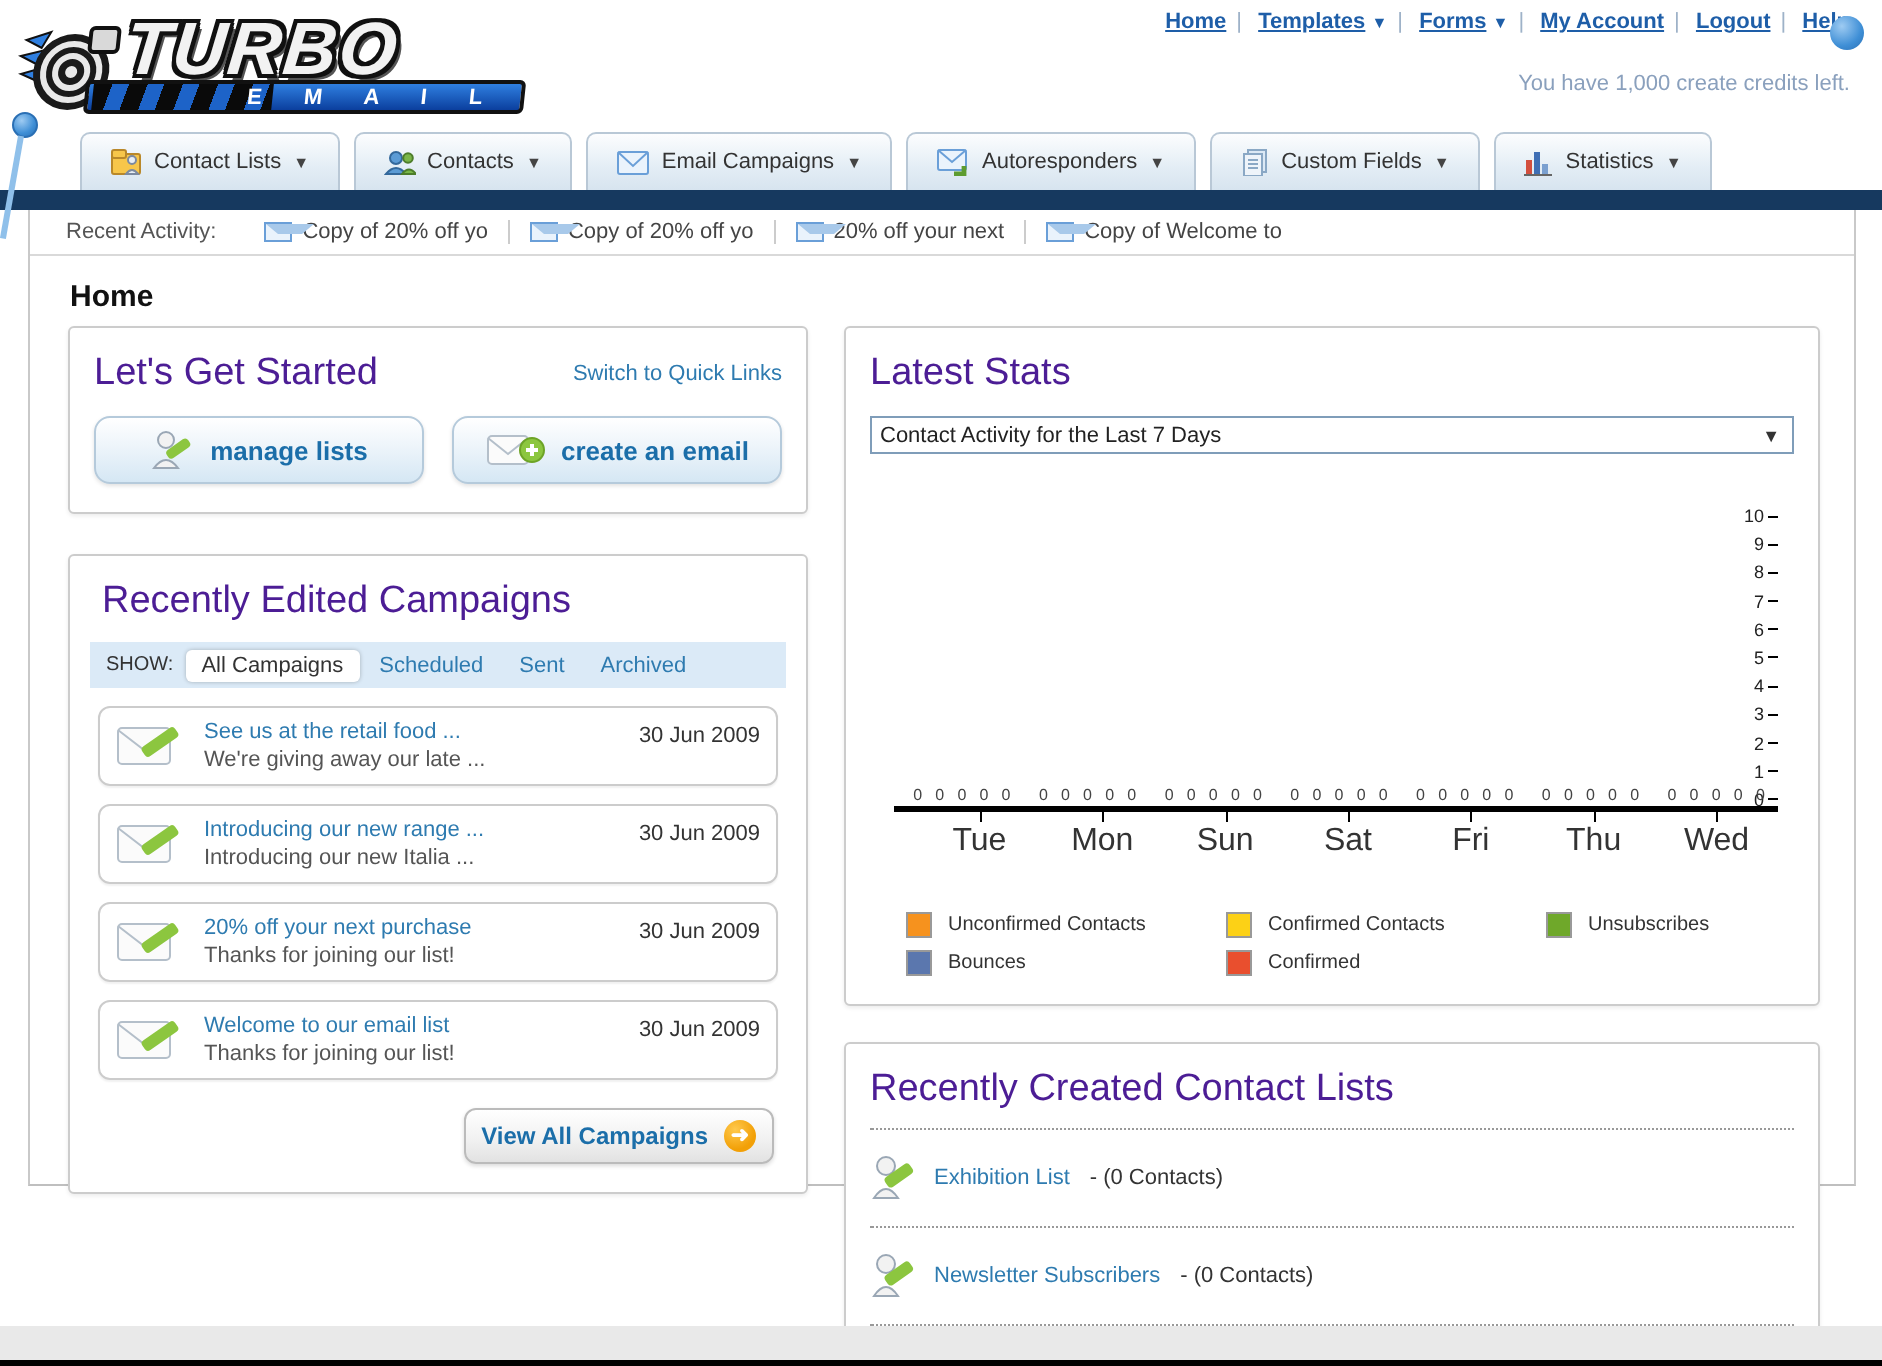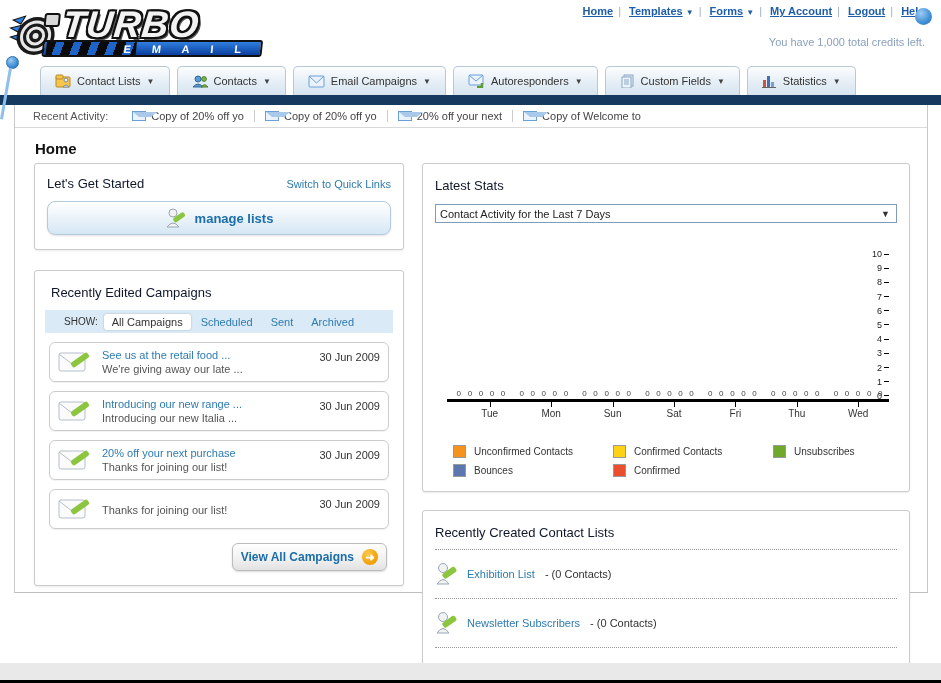--- a/index.html
+++ b/index.html
@@ -53,34 +53,34 @@
   .env-sm:before { content:""; position:absolute; left:0; top:0; width:12px; height:7px;
     border-left:6px solid transparent; border-right:6px solid transparent; border-top:5px solid #a8c9ea; }
 
   .page-title { font-size:15px; font-weight:bold; color:#111; margin:12px 0 6px 20px; }
 
   .cols { display:flex; padding:0 17px 0 19px; gap:18px; }
   .col-left { width:370px; flex:0 0 aupx; }
   .col-right { width:490px; }
 
   .box { border:1px solid #ccc; border-radius:3px; background:#fff; box-shadow:0 1px 2px rgba(0,0,0,.08); }
-  .box-title { font-size:13px; color:#0f172a; }
+  .box-title { font-size:19px; color:#4c1d95; }
 
   
   .getstarted { padding:12px 12px 14px 12px; margin-bottom:20px; }
   .gs-head { display:flex; justify-content:space-between; align-items:center; margin-bottom:10px; }
   .link { color:#2E7BB0; text-decoration:none; cursor:pointer; }
   .gs-btns { display:flex; gap:14px; }
   .big-btn { flex:1; height:34px; display:flex; align-items:center; justify-content:center; gap:8px;
     background:linear-gradient(#ffffff,#e9f2f9 55%,#d5e7f4); border:1px solid #b5cadb; border-radius:8px;
     font-size:13px; font-weight:bold; color:#1B6EA9; cursor:pointer; box-shadow:0 1px 2px rgba(0,0,0,.12); }
 
   
   .campaigns { padding:12px 10px 14px 10px; }
-  .filterbar { margin-top:9px; background:#dbeaf7; height:23px; display:flex; align-items:center; font-size:11px; padding-left:19px; gap:2px; }
+  .filterbar { margin-top:9px; background:#dbeaf7; height:23px; display:flex; align-items:center; font-size:11px; padding-left:8px; gap:2px; }
   .filterbar .show { color:#333; margin-right:4px; font-size:10px; }
   .fil { padding:2px 8px; color:#2E7BB0; cursor:pointer; }
   .fil.active { background:#fff; color:#333; border-radius:3px; box-shadow:0 0 2px rgba(0,0,0,.25); }
   .citem { display:flex; align-items:center; border:1px solid #ccc; border-radius:6px; margin:9px 4px 0 4px; padding:6px 8px; cursor:pointer; box-shadow:0 1px 1px rgba(0,0,0,.06);}
   .citem .ctext { flex:1; margin-left:10px; }
   .citem .ctitle { font-size:11px; color:#2E7BB0; }
   .citem .csub { font-size:11px; color:#555; margin-top:2px; }
   .citem .cdate { font-size:11px; color:#333; align-self:flex-start; margin-top:2px; }
   .viewall-row { display:flex; justify-content:flex-end; margin:14px 6px 0 0; }
   .pill-btn { display:flex; align-items:center; gap:8px; padding:5px 8px; font-size:12px; font-weight:bold; color:#1B6EA9;
@@ -96,21 +96,21 @@
   .chart-main { display:flex;flex-direction:column; }
   .yaxis { display:flex; flex-direction:column; justify-content:space-between; align-items:flex-end; height:148px; font-size:9px; color:#222; }
   .yaxis .ylab { display:flex; align-items:center; gap:2px; line-height:6px; }
   .yaxis .ytick { display:inline-block; width:5px; height:1px; background:#000; }
   .plot { position:relative; flex:1; height:148px; border-left:3px solid #000; border-bottom:3px solid #000; }
   .pgroups { position:absolute; left:0; top:0; right:0; bottom:0; display:flex; }
   .cgroup { flex:1; position:relative; }
   .cgroup + .cgroup { border-left:1px solid #ccc; }
   .zeros { position:absolute; left:0; right:0; bottom:1px; display:flex; justify-content:space-evenly; font-size:8px; color:#444; }
   .xaxis { display:flex; margin-left:12px; }
-  .xcell { flex:1; text-align:center; font-size:10px; color:#333; position:relative; padding-top:6px; }
+  .xcell { flex:1; text-align:center; font-size:16px; color:#333; position:relative; padding-top:6px; }
   .xcell .xtick { position:absolute; top:0; left:50%; width:1px; height:5px; background:#000; }
 
   .legend { display:grid; grid-template-columns:160px 160px auto; row-gap:6px; margin:26px 0 4px 18px; }
   .leg-item { display:flex; align-items:center; gap:8px; font-size:10px; color:#333; }
   .leg-sw { width:13px; height:13px; border:1px solid #999; }
 
   
   .clists { padding:12px 12px 14px 12px; }
   .dotted { border-bottom:1px dotted #999; margin:8px 0; }
   .litem { display:flex; align-items:center; gap:10px; padding:4px 0; }
@@ -142,21 +142,21 @@
 
   <div class="top-nav">
     <a>Home</a><span class="sep">|</span>
     <a>Templates</a> <span class="caret">▼</span><span class="sep">|</span>
     <a>Forms</a> <span class="caret">▼</span><span class="sep">|</span>
     <a>My Account</a><span class="sep">|</span>
     <a>Logout</a><span class="sep">|</span>
     <a>Help</a>
     <span class="help-ball"></span>
   </div>
-  <div class="credits-line">You have 1,000 total credits left.</div>
+  <div class="credits-line">You have 1,000 create credits left.</div>
 </div>
 
 <div class="tabbar">
   <div class="tab">
     <svg width="16" height="14" viewBox="0 0 16 14">
       <rect x="1" y="3" width="14" height="10" rx="1" fill="#f7c64a" stroke="#b9882a"></rect>
       <rect x="1" y="1" width="7" height="4" rx="1" fill="#f7c64a" stroke="#b9882a"></rect>
       <circle cx="11" cy="6" r="2" fill="#e8eef5" stroke="#7c8aa0"></circle>
       <path d="M8 13 q3 -4 6 0 Z" fill="#e8eef5" stroke="#7c8aa0"></path>
     </svg>
@@ -249,20 +249,29 @@
         </div>
         <div class="gs-btns">
           <div class="big-btn">
             <svg width="22" height="20" viewBox="0 0 22 20">
               <circle cx="8" cy="5" r="4" fill="#f2f2f2" stroke="#9aa7b5"></circle>
               <path d="M2 19 q6 -8 12 0 Z" fill="#f2f2f2" stroke="#9aa7b5"></path>
               <rect x="8" y="7" width="13" height="5" rx="2" fill="#8cc javafx" transform="rotate(-35 14 10)" style="fill:#8cc63f"></rect>
             </svg>
             <span>manage lists</span>
           </div>
+          <div class="big-btn">
+            <svg width="30" height="20" viewBox="0 0 30 20">
+              <rect x="1" y="3" width="20" height="14" rx="2" fill="#fbfbfb" stroke="#b4bfca"></rect>
+              <path d="M1 4 L11 12 L21 4" fill="none" stroke="#b4bfca"></path>
+              <circle cx="23" cy="10" r="6" fill="#8cc63f" stroke="#6da426"></circle>
+              <path d="M23 7 V13 M20 10 H26" stroke="#fff" stroke-width="2"></path>
+            </svg>
+            <span>create an email</span>
+          </div>
         </div>
       </div>
 
       <div class="box campaigns">
         <span class="box-title" style="padding-left:6px;">Recently Edited Campaigns</span>
         <div class="filterbar">
           <span class="show">SHOW:</span>
           <span class="fil active">All Campaigns</span>
           <span class="fil">Scheduled</span>
           <span class="fil">Sent</span>
@@ -308,20 +317,21 @@
           <div class="cdate">30 Jun 2009</div>
         </div>
 
         <div class="citem">
           <svg width="34" height="26" viewBox="0 0 34 26">
             <rect x="1" y="4" width="26" height="18" rx="2" fill="#fbfbfb" stroke="#b4bfca"></rect>
             <path d="M1 5 L14 15 L27 5" fill="none" stroke="#b4bfca"></path>
             <rect x="12" y="8" width="20" height="6" rx="2" style="fill:#8cc63f" transform="rotate(-35 22 11)"></rect>
           </svg>
           <div class="ctext">
+            <div class="ctitle">Welcome to our email list</div>
             <div class="csub">Thanks for joining our list!</div>
           </div>
           <div class="cdate">30 Jun 2009</div>
         </div>
 
         <div class="viewall-row">
           <div class="pill-btn">
             <span>View All Campaigns</span>
             <span class="orange-circle">➜</span>
           </div>

